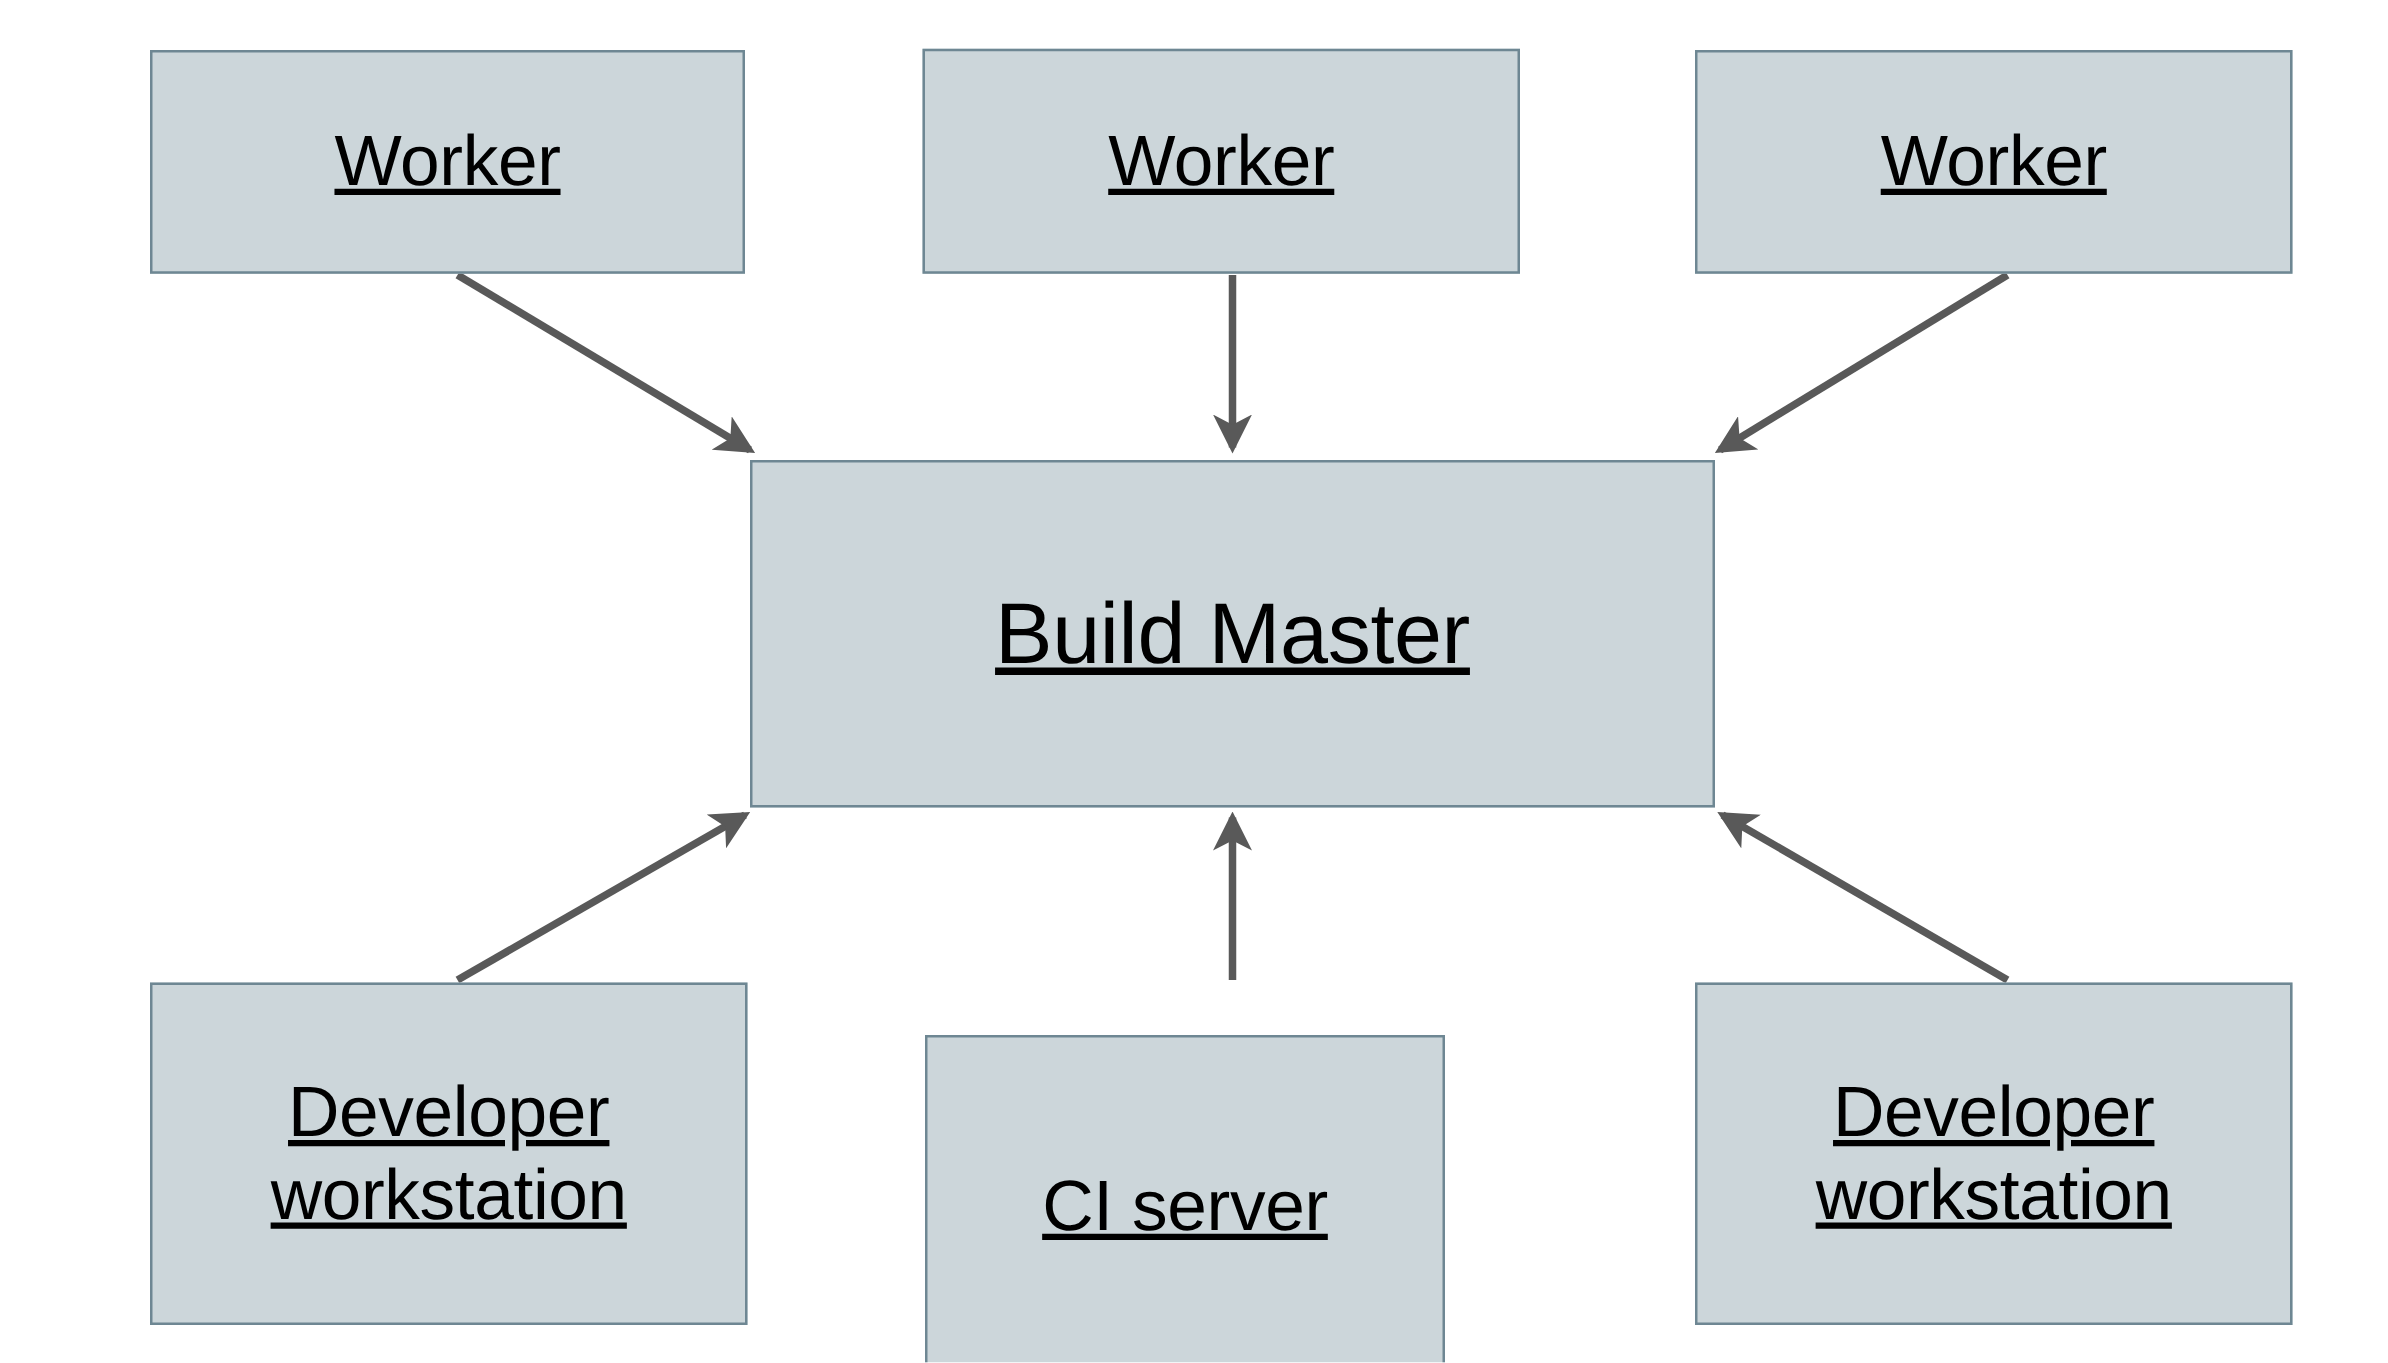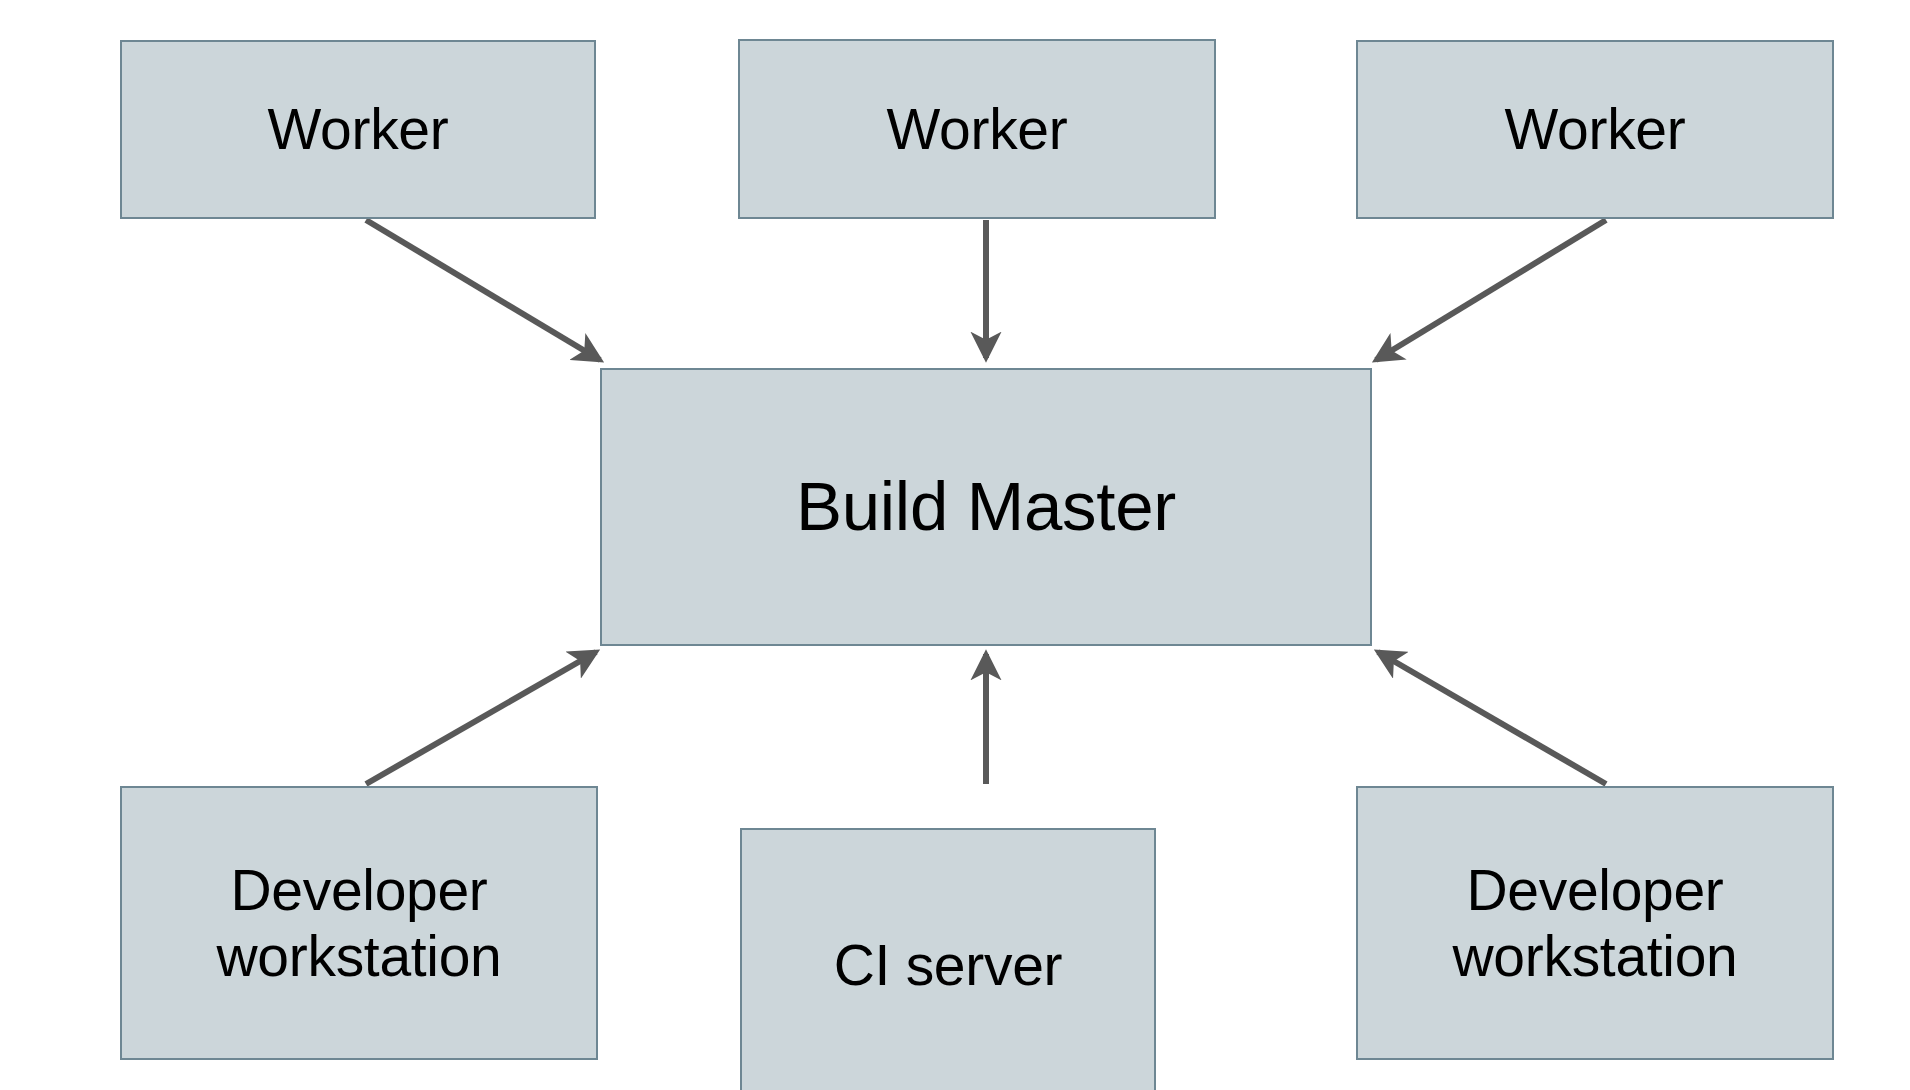--- a/index.html
+++ b/index.html
@@ -34,20 +34,21 @@
     align-items: center;
     justify-content: center;
     text-align: center;
     color: #000000;
     font-family: "Liberation Sans", sans-serif;
     font-weight: 400;
     line-height: 1.16;
     letter-spacing: -0.3px;
     z-index: 2;
     user-select: none;
+    text-decoration: underline;
   }
   .node-label {
     display: block;
     white-space: pre-line;
     padding: 0 8px;
   }
 
   
   #node-worker-1 { left: 120px; top: 40px;  width: 476px; height: 179px; font-size: 57px; }
   #node-worker-2 { left: 738px; top: 39px;  width: 478px; height: 180px; font-size: 57px; }

